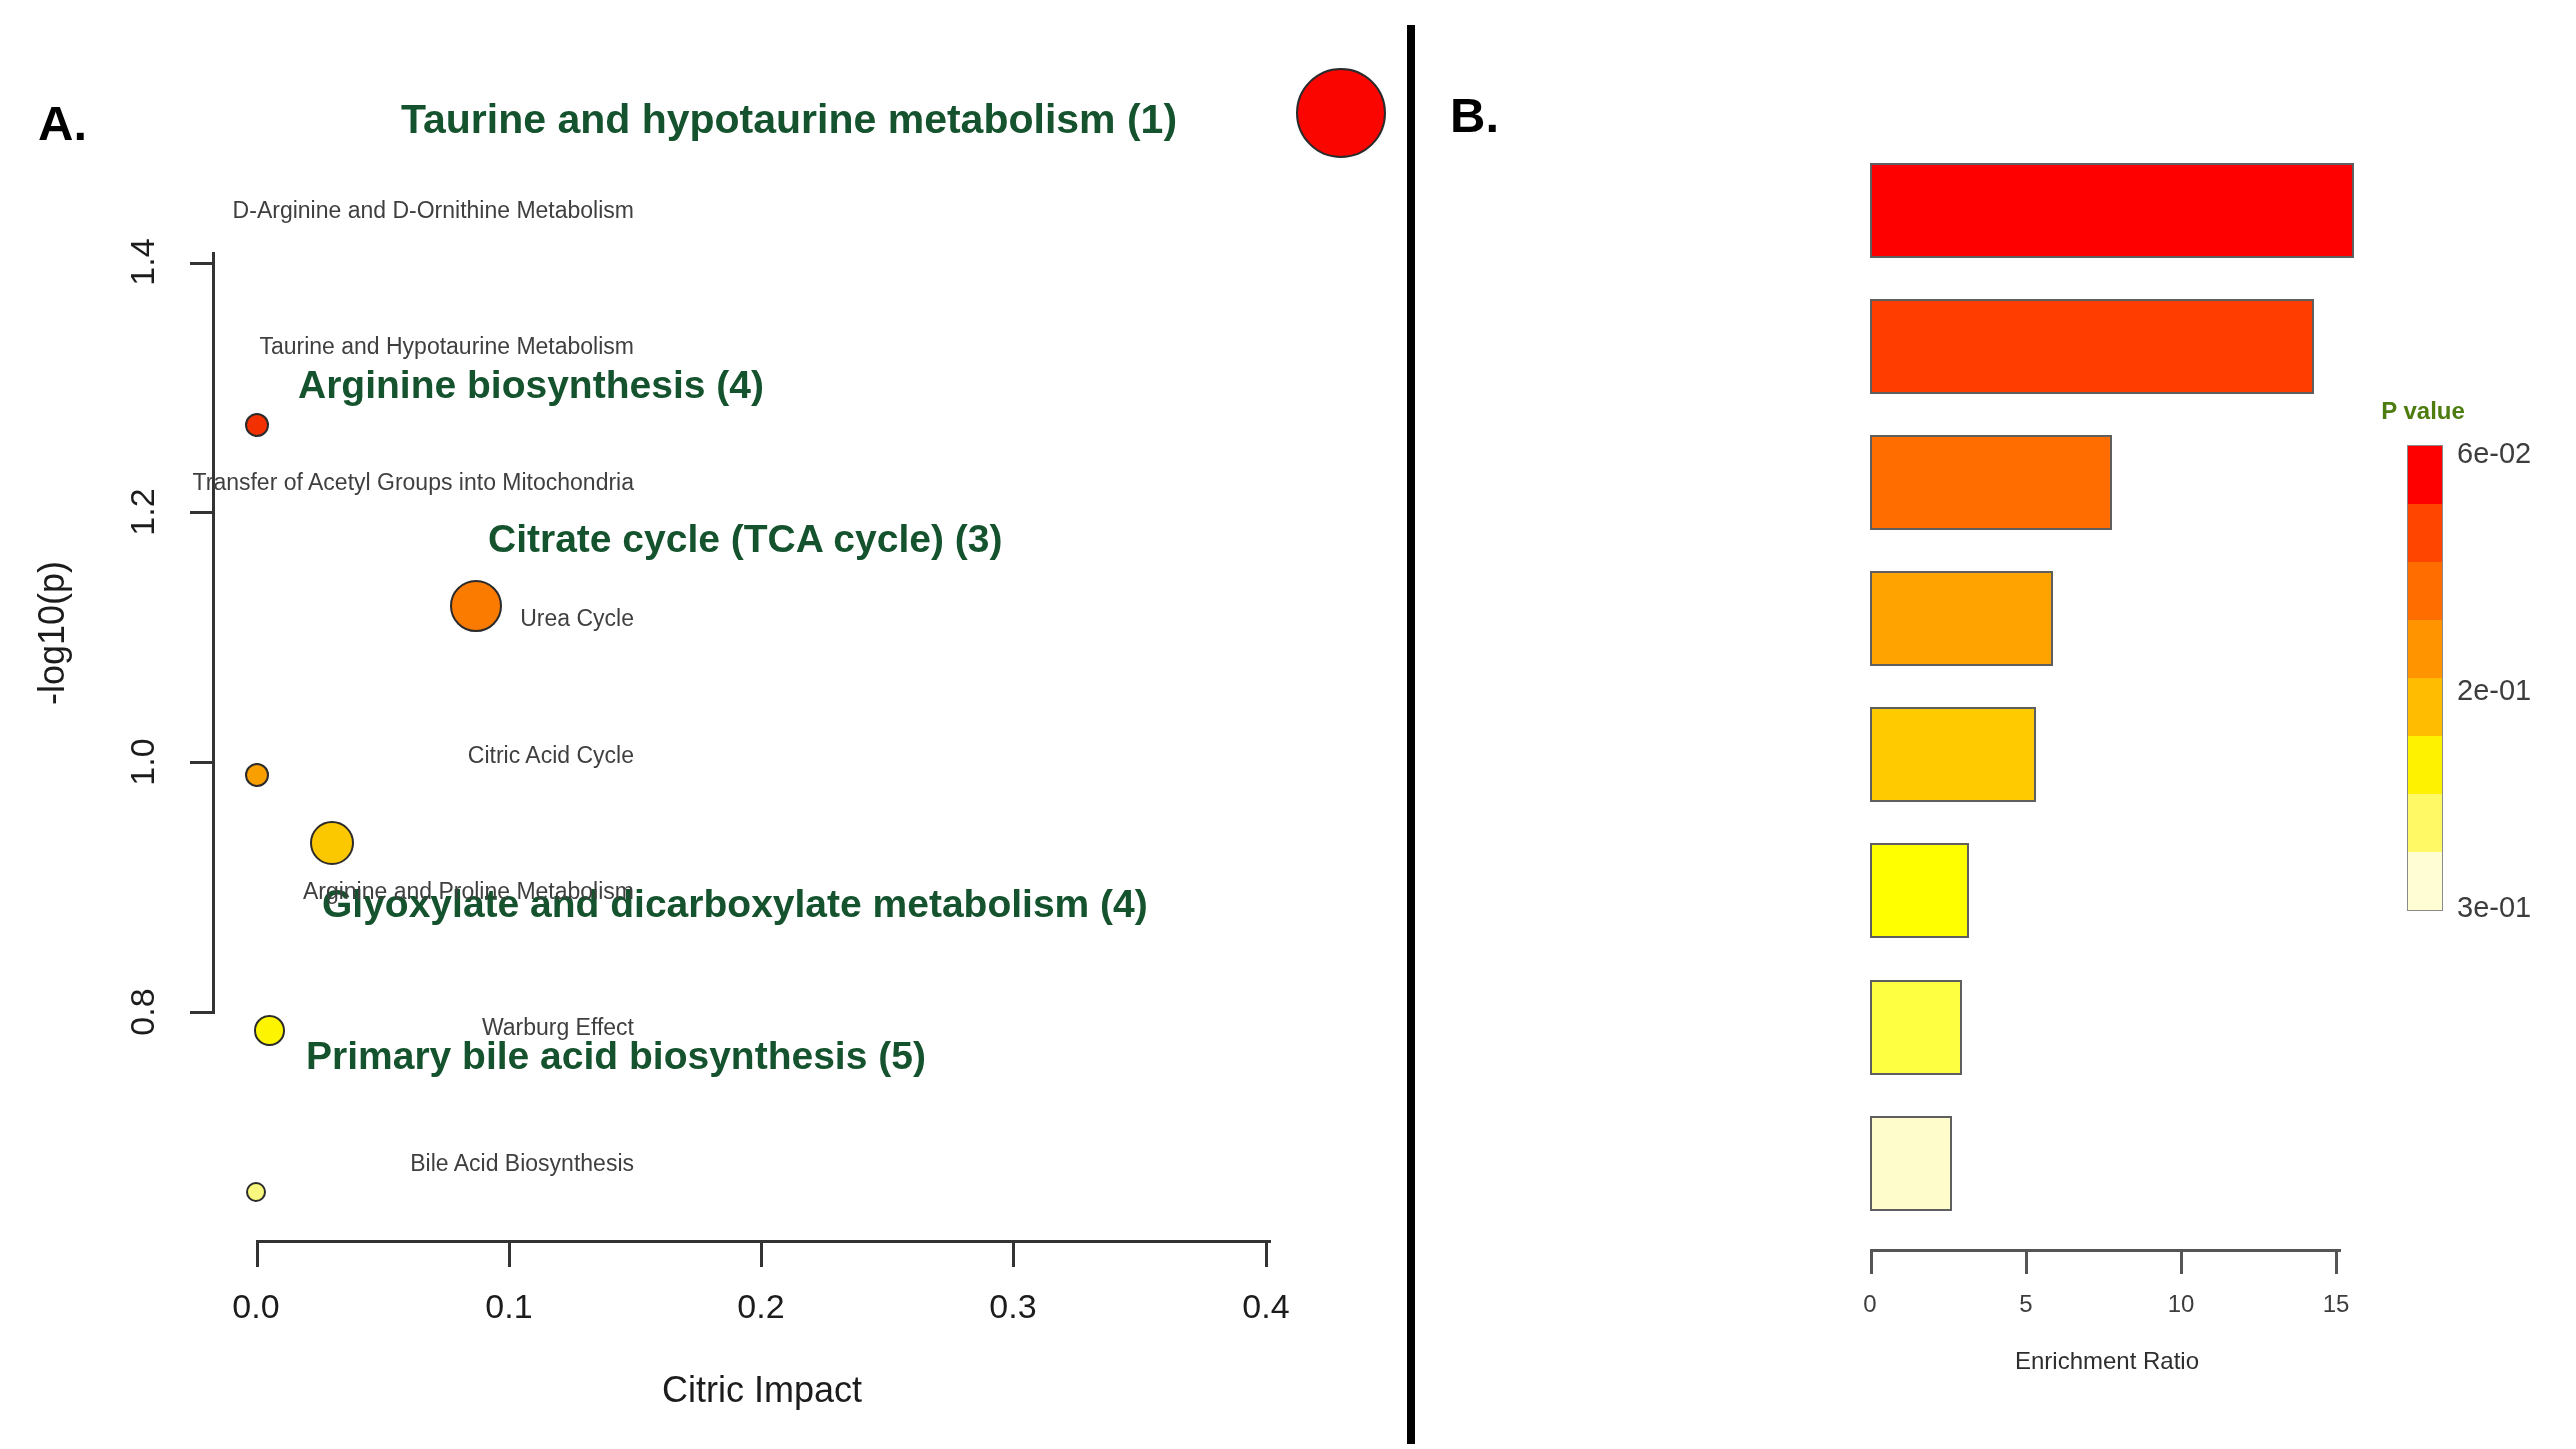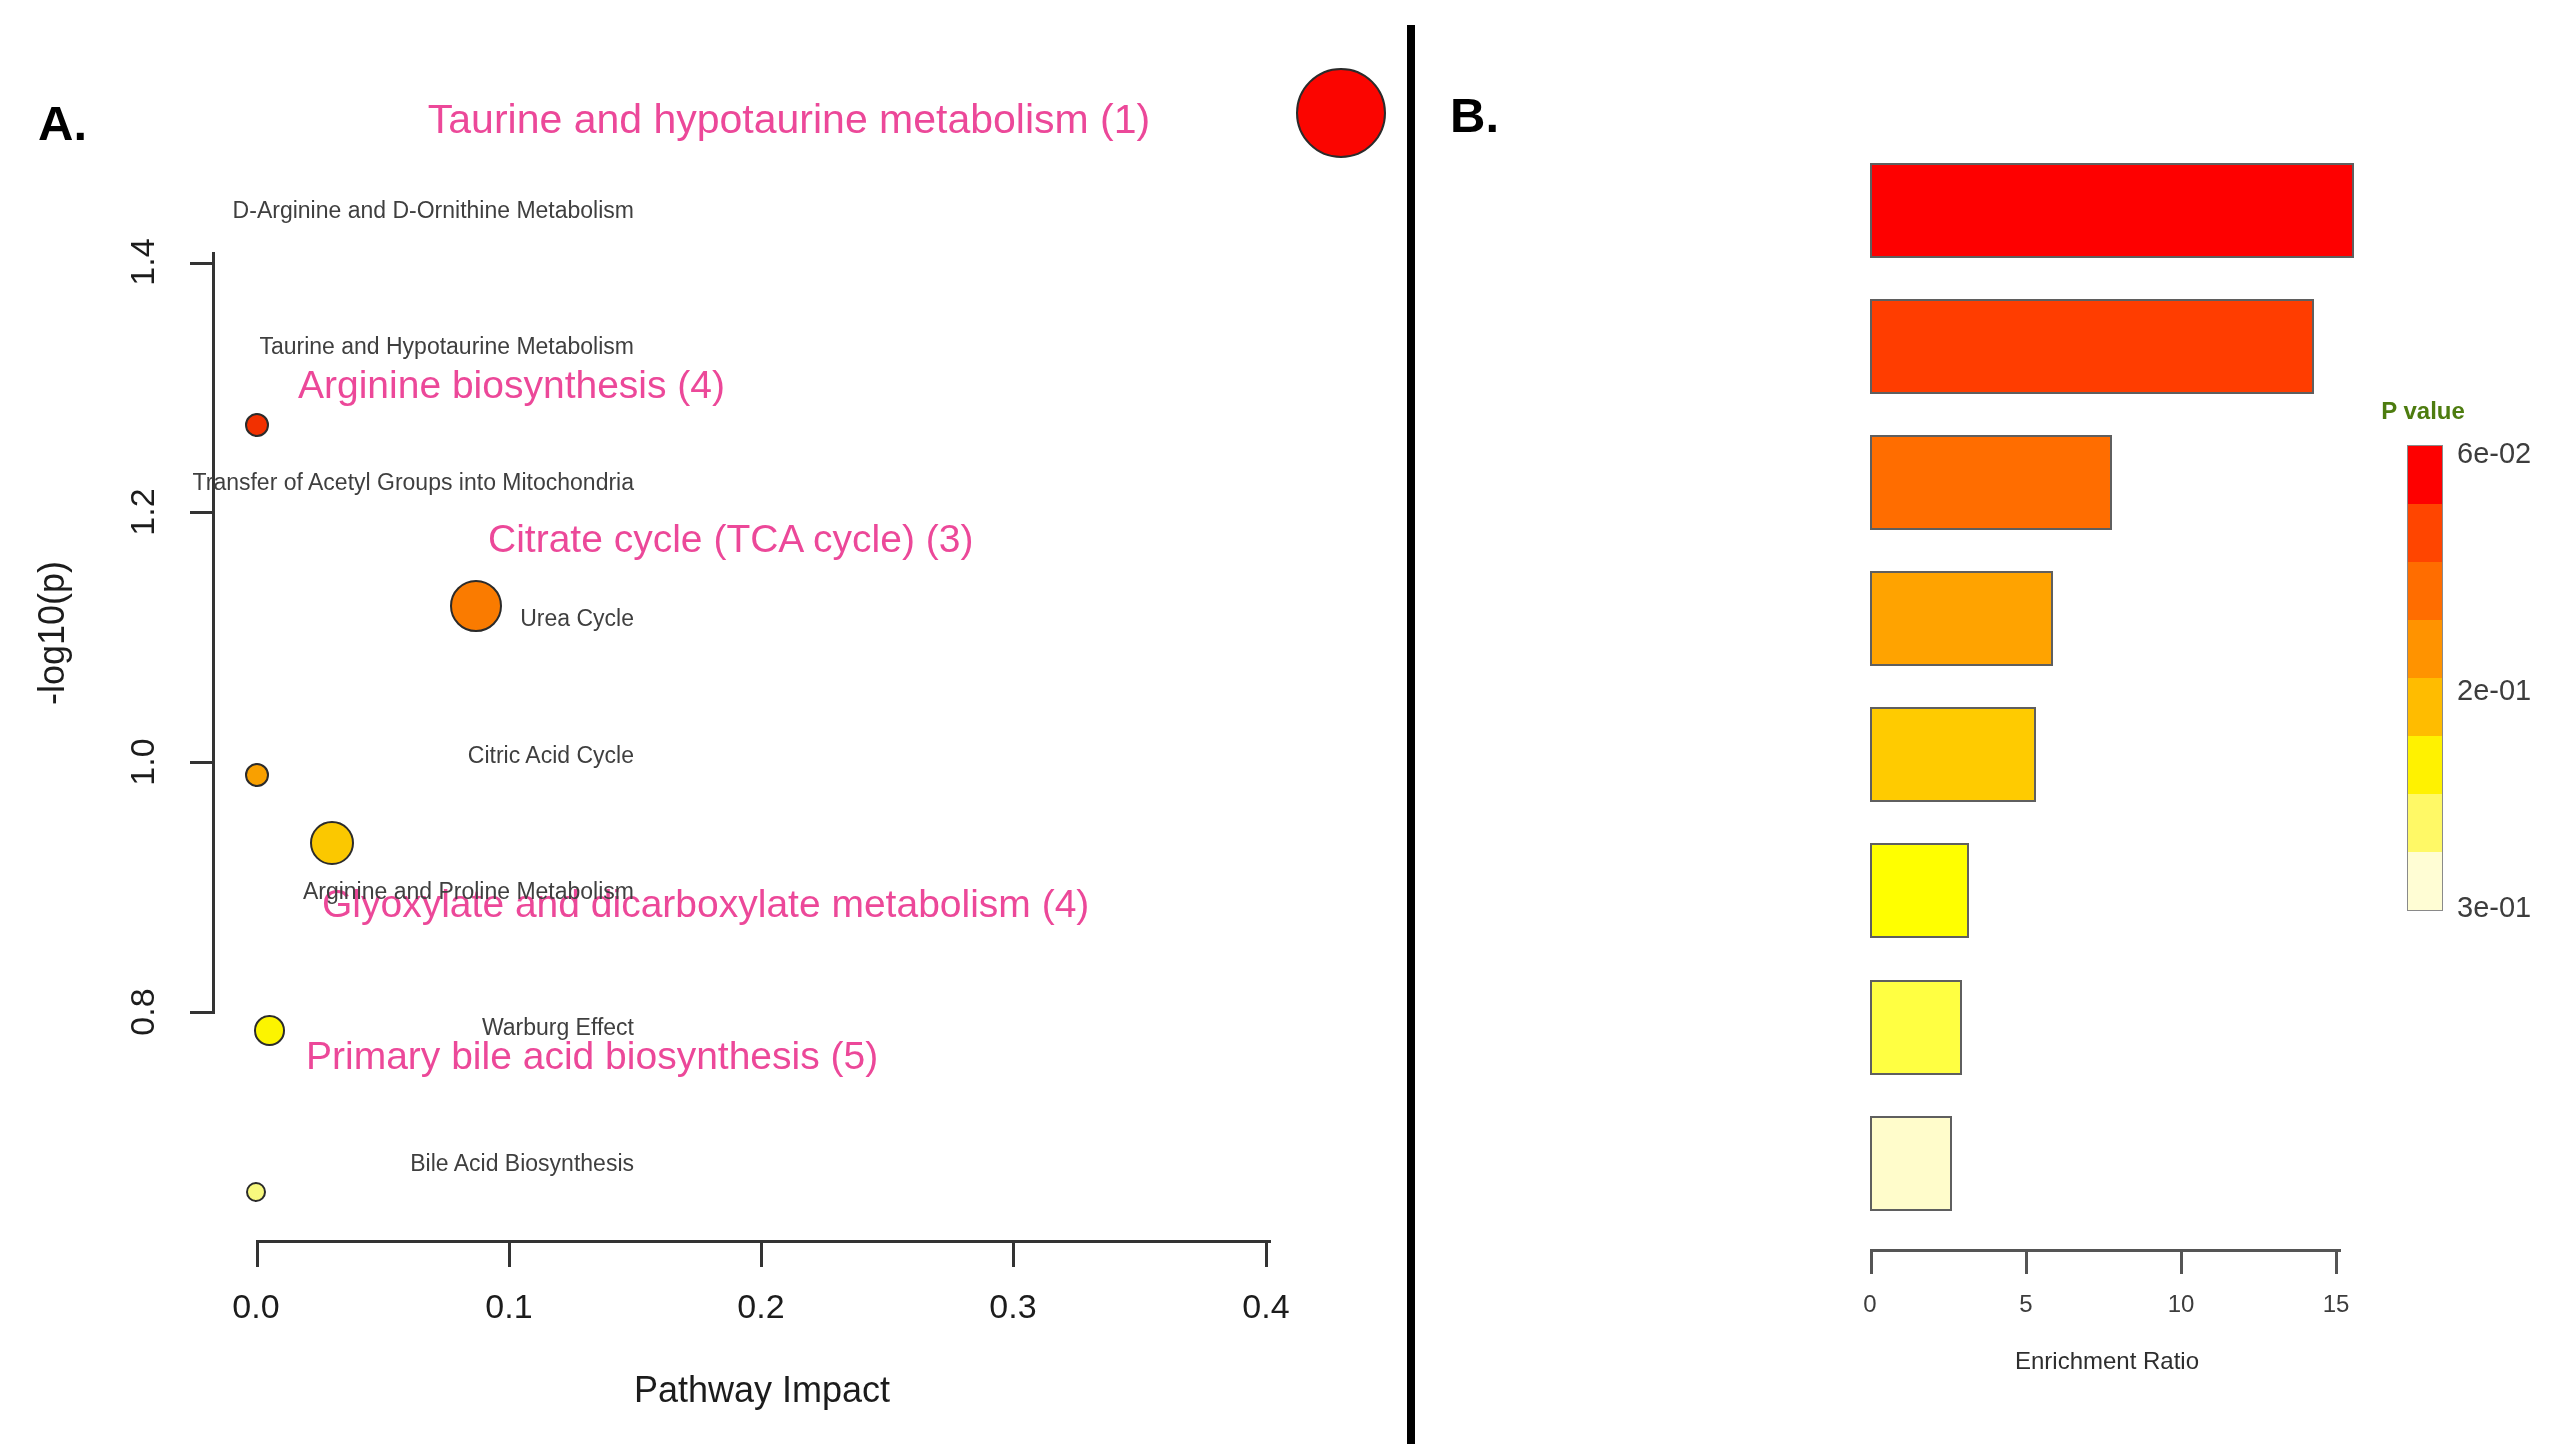--- a/index.html
+++ b/index.html
@@ -2,21 +2,21 @@
 <html style="font-size:13.5px"><head>
 <meta charset="utf-8">
 <style>
   html,body{margin:0;padding:0;}
   body{
     width:2576px;height:1449px;position:relative;background:#ffffff;
     font-family:"Liberation Sans", sans-serif;overflow:hidden;
   }
   .abs{position:absolute;}
   .corner-label{font-size:49px;font-weight:bold;color:#000;}
-  .point-label{font-size:39px;font-weight:normal;color:#ec4899;white-space:nowrap;}
+  .point-label{font-size:39px;font-weight:bold;color:#14532d;white-space:nowrap;}
   .tick-line{position:absolute;background:#333;}
   .axis-line{position:absolute;background:#333;}
   .a-tick-text{font-size:34px;color:#1c1c1c;white-space:nowrap;}
   .a-axis-title{font-size:36px;color:#1c1c1c;white-space:nowrap;}
   .scatter-pt{position:absolute;border-radius:50%;border:2.5px solid #2b2b2b;box-sizing:border-box;}
   .b-title{font-size:28px;font-weight:bold;color:#1a1a1a;white-space:nowrap;}
   .b-cat{position:absolute;font-size:23px;color:#3f3f3f;white-space:nowrap;text-align:right;transform:translateY(-50%);}
   .b-bar{position:absolute;border:2.5px solid #5f5f5f;box-sizing:border-box;}
   .b-tick-text{font-size:24px;color:#3d3d3d;white-space:nowrap;}
   .b-axis-title{font-size:24px;color:#2e2e2e;white-space:nowrap;}
@@ -41,21 +41,21 @@
       <div class="abs a-tick-text vrot" style="left: 142px; top: 262px;">1.4</div>
       <div class="tick-line" style="left: 190px; top: 511px; width: 24.5px; height: 2.5px;"></div>
       <div class="abs a-tick-text vrot" style="left: 142px; top: 512px;">1.2</div>
       <div class="tick-line" style="left: 190px; top: 761px; width: 24.5px; height: 2.5px;"></div>
       <div class="abs a-tick-text vrot" style="left: 142px; top: 762px;">1.0</div>
       <div class="tick-line" style="left: 190px; top: 1011px; width: 24.5px; height: 2.5px;"></div>
       <div class="abs a-tick-text vrot" style="left: 142px; top: 1012px;">0.8</div>
     </div>
 
   <div class="axis-line" style="left:256px;top:1240px;width:1015px;height:2.5px;"></div>
-  <div class="abs a-axis-title ctr" style="left:762px;top:1390px;">Pathway Impact</div>
+  <div class="abs a-axis-title ctr" style="left:762px;top:1390px;">Citric Impact</div>
   <div id="a-xticks" class="abs" style="left:0;top:0;">
       <div class="tick-line" style="left: 256px; top: 1242px; width: 2.5px; height: 25.4px;"></div>
       <div class="abs a-tick-text ctr" style="left: 256px; top: 1306px;">0.0</div>
       <div class="tick-line" style="left: 508px; top: 1242px; width: 2.5px; height: 25.4px;"></div>
       <div class="abs a-tick-text ctr" style="left: 509px; top: 1306px;">0.1</div>
       <div class="tick-line" style="left: 760px; top: 1242px; width: 2.5px; height: 25.4px;"></div>
       <div class="abs a-tick-text ctr" style="left: 761px; top: 1306px;">0.2</div>
       <div class="tick-line" style="left: 1012px; top: 1242px; width: 2.5px; height: 25.4px;"></div>
       <div class="abs a-tick-text ctr" style="left: 1013px; top: 1306px;">0.3</div>
       <div class="tick-line" style="left: 1265px; top: 1242px; width: 2.5px; height: 25.4px;"></div>

